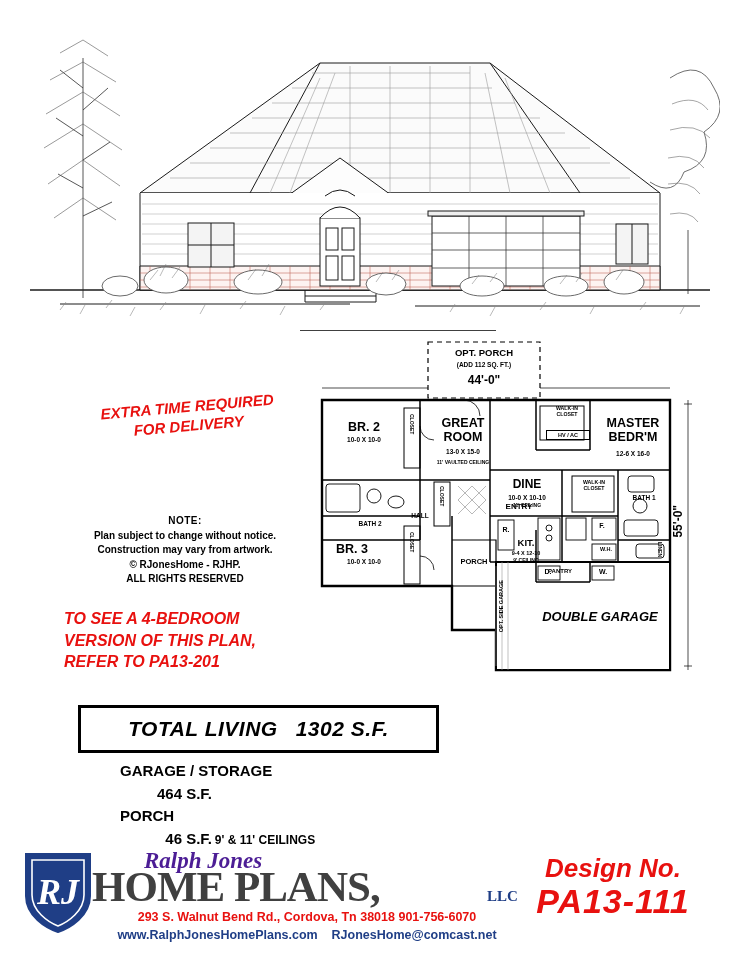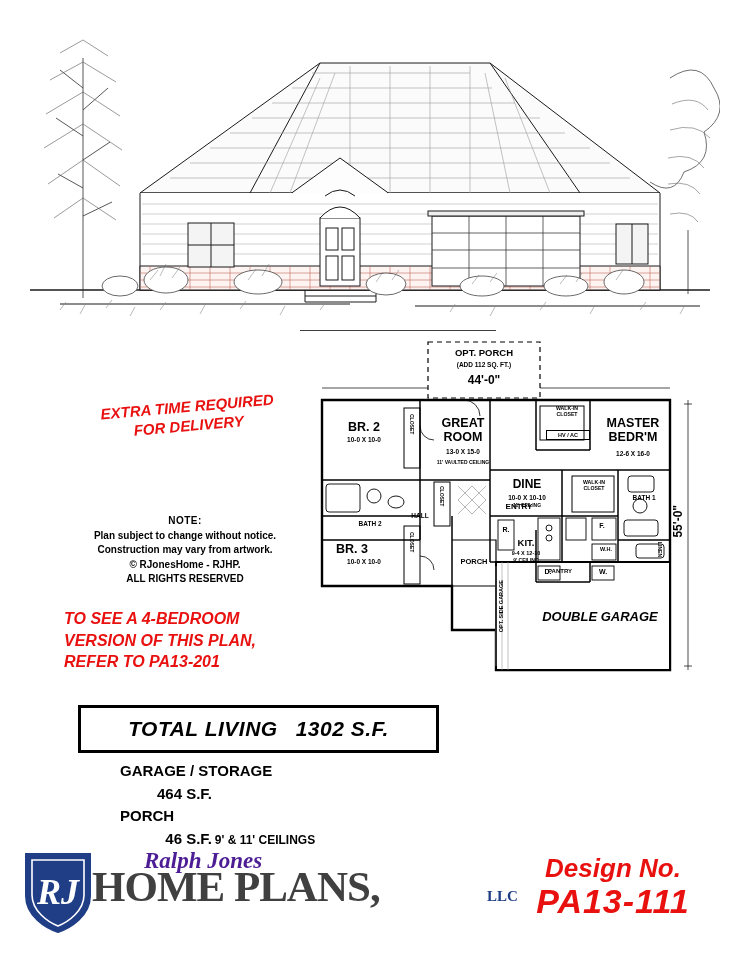--- a/index.html
+++ b/index.html
@@ -375,20 +375,28 @@
       <path d="M10,12 L62,12 L62,47 C62,63 46,74 36,78 C26,74 10,63 10,47 Z" fill="none" stroke="#ffffff" stroke-width="1.6"></path>
       <text x="36" y="56" text-anchor="middle" font-family="Liberation Serif, serif" font-size="36" font-weight="bold" font-style="italic" fill="#ffffff">RJ</text>
     </svg>
 
     <div class="brand">
       <div class="ralph">Ralph Jones</div>
       <div class="home">HOME PLANS,</div>
       <div class="llc">LLC</div>
     </div>
 
+    <div class="addr">
+      <div>293 S. Walnut Bend  Rd., Cordova, Tn  38018   901-756-6070</div>
+      <div class="web">
+        <span>www.RalphJonesHomePlans.com</span>
+        &nbsp;&nbsp;
+        <span class="mail">RJonesHome@comcast.net</span>
+      </div>
+    </div>
 
     <div class="design-no">
       <div class="l1">Design No.</div>
       <div class="l2">PA13-111</div>
     </div>
   </div>
 
 </div>
 
 </body></html>

